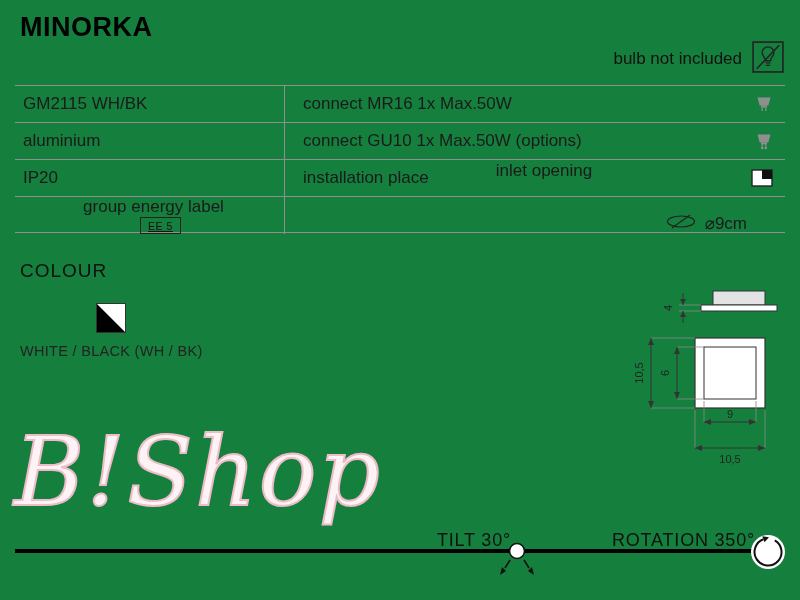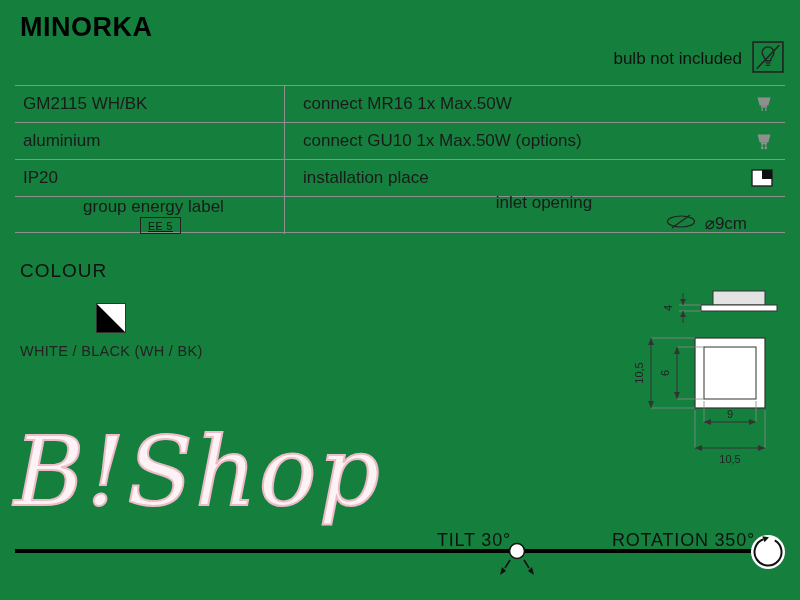--- a/index.html
+++ b/index.html
@@ -30,21 +30,21 @@
   .cell { display:flex; align-items:center; border-bottom:1px solid #8f8f8f; }
   .cell.left  { padding-left:8px;  border-right:1px solid #8f8f8f;text-align:right; }
   .cell.right { padding-left:18px;justify-content:flex-end; }
   .cell:nth-last-child(-n+2) { border-bottom:none;flex-direction:column; }
   .row-icon { margin-left:auto; margin-right:12px; display:flex; align-items:center; }
   .badge {
     display:inline-flex; align-items:center; height:19px;
     border:1px solid #222; padding:0 7px; margin-left:14px;
     font-size:10.5px; letter-spacing:0.5px; color:#111;text-decoration:underline;
   }
-  .inlet-group { margin-left:auto; margin-right:38px; display:flex; align-items:center; gap:8px; }
+  .inlet-group { margin-left:auto; margin-right:38px; display:flex; align-items:center; gap:8px;margin-top:32px; }
 
   .colour-heading {
     position:absolute; left:20px; top:260px;
     font-size:19px; letter-spacing:1px; color:#111;
   }
   .swatch-row { position:absolute; left:20px; top:303px; display:flex; align-items:center; gap:10px;flex-direction:column; }
   .swatch {
     width:30px; height:30px; border:1px solid #333;
     background:linear-gradient(to bottom left, #ffffff 49.5%, #000000 50.5%);
   }

